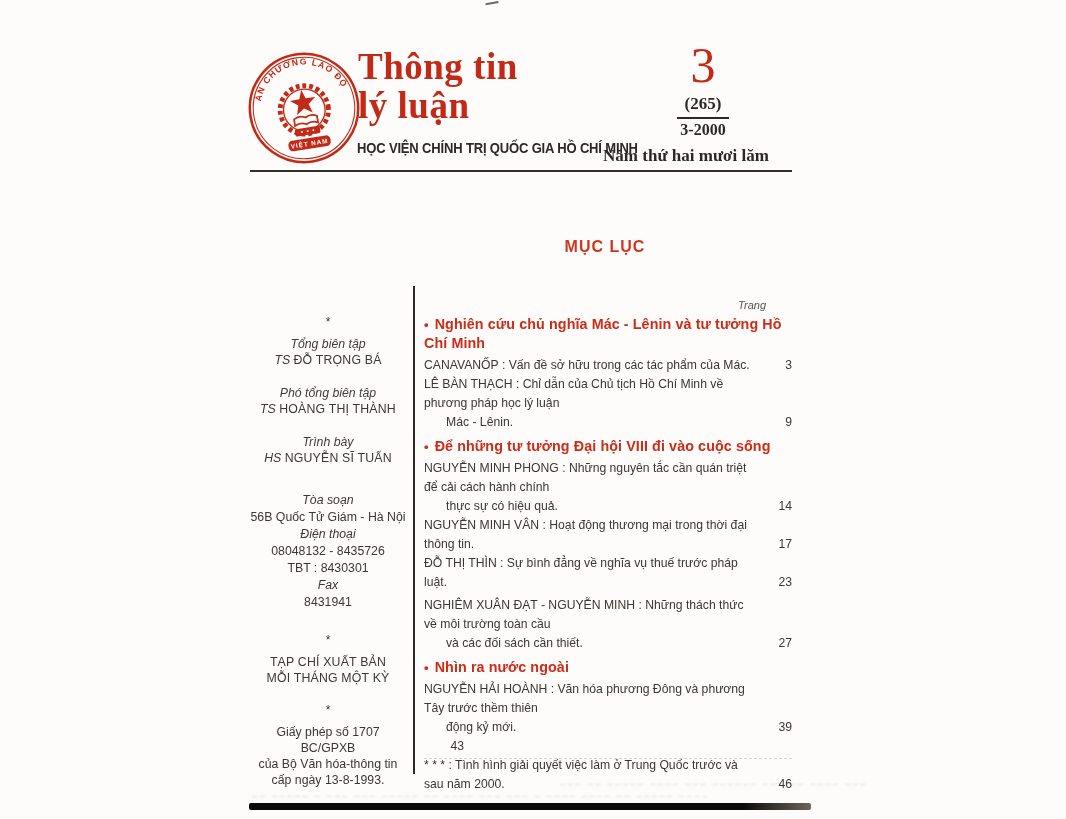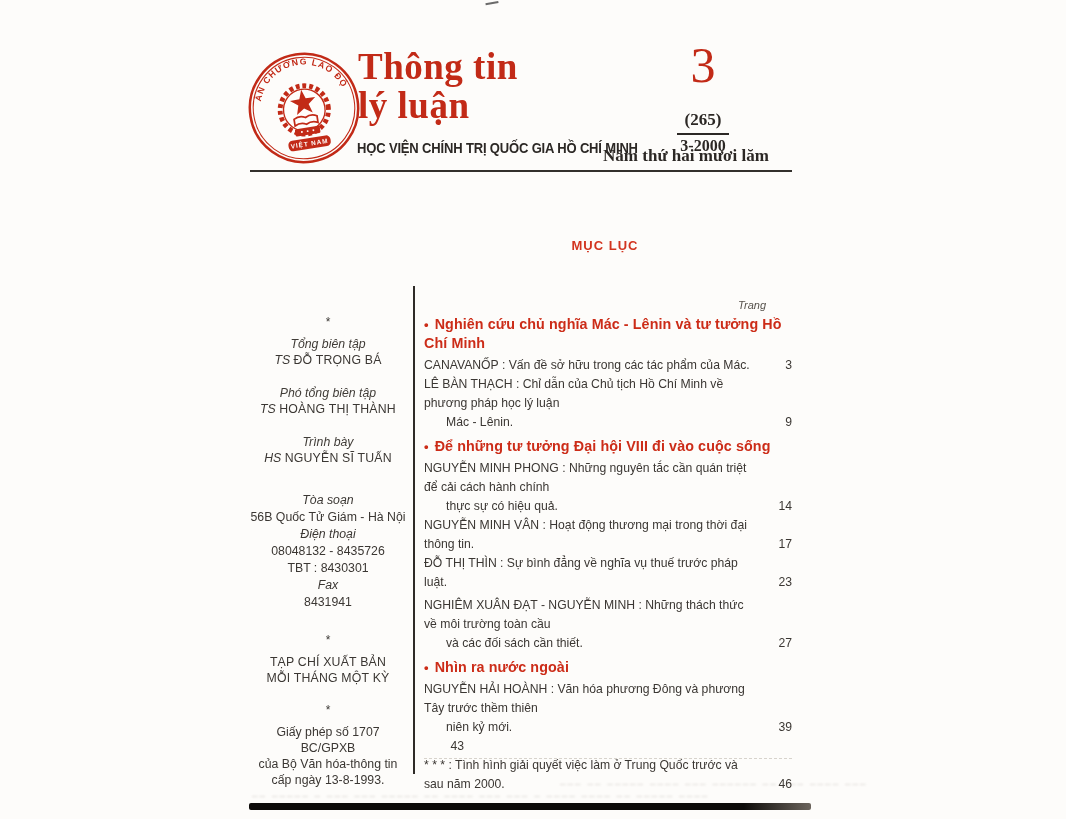--- a/index.html
+++ b/index.html
@@ -24,38 +24,38 @@
     transform:scaleX(.84);transform-origin:left center;white-space:nowrap;
     letter-spacing:-.2px;
   }
   .issue-col{left:618px;top:40px;width:170px;text-align:center;}
   .issue-number{
     font-family:"Liberation Serif","DejaVu Serif",serif;
     font-size:50px;color:#c22a17;line-height:1;
   }
   .issue-code{
     font-family:"Liberation Serif","DejaVu Serif",serif;
-    font-weight:bold;font-size:17px;color:#2c2825;margin-top:20px;
+    font-weight:bold;font-size:17px;color:#2c2825;margin-top:4px;
   }
   .issue-rule{width:52px;height:2px;background:#2c2825;margin:3px auto 2px auto;}
   .issue-date{
     font-family:"Liberation Serif","DejaVu Serif",serif;
     font-weight:bold;font-size:16px;color:#2c2825;
   }
   .year-label{
     left:586px;top:146px;width:200px;text-align:center;
     font-family:"Liberation Serif","DejaVu Serif",serif;
     font-weight:bold;font-size:17px;color:#2c2825;white-space:nowrap;
   }
   .header-rule{left:250px;top:170px;width:542px;height:2px;background:#33302c;}
 
   
   .muc-luc{
     left:420px;top:238px;width:370px;text-align:center;
-    font-weight:bold;font-size:13px;letter-spacing:1px;color:#d2341f;
+    font-weight:bold;font-size:16px;letter-spacing:1px;color:#d2341f;
   }
   .trang-label{
     left:700px;top:299px;width:66px;text-align:right;
     font-style:italic;font-size:11px;color:#57524c;
   }
 
   
   .v-divider{left:413px;top:286px;width:2px;height:488px;background:#2e2b27;}
 
   .sidebar{left:248px;top:312px;width:160px;text-align:center;font-size:12.3px;line-height:16px;}
@@ -219,21 +219,21 @@
           <div class="entry-line cont">và các đối sách cần thiết.</div>
         </div>
         <div class="entry-page">27</div>
       </div>
     </section>
     <section class="toc-section">
       <div class="toc-heading"><span class="bullet">•</span><span>Nhìn ra nước ngoài</span></div>
       <div class="entry">
         <div class="entry-lines">
           <div class="entry-line">NGUYỄN HẢI HOÀNH : Văn hóa phương Đông và phương Tây trước thềm thiên</div>
-          <div class="entry-line cont">niên kỷ mới.</div>
+          <div class="entry-line cont">động kỷ mới.</div>
         </div>
         <div class="entry-page">39</div>
       </div>
       <div class="entry">
         <div class="entry-page">43</div>
       </div>
       <div class="entry">
         <div class="entry-lines">
           <div class="entry-line">* * * : Tình hình giải quyết việc làm ở Trung Quốc trước và sau năm 2000.</div>
         </div>

